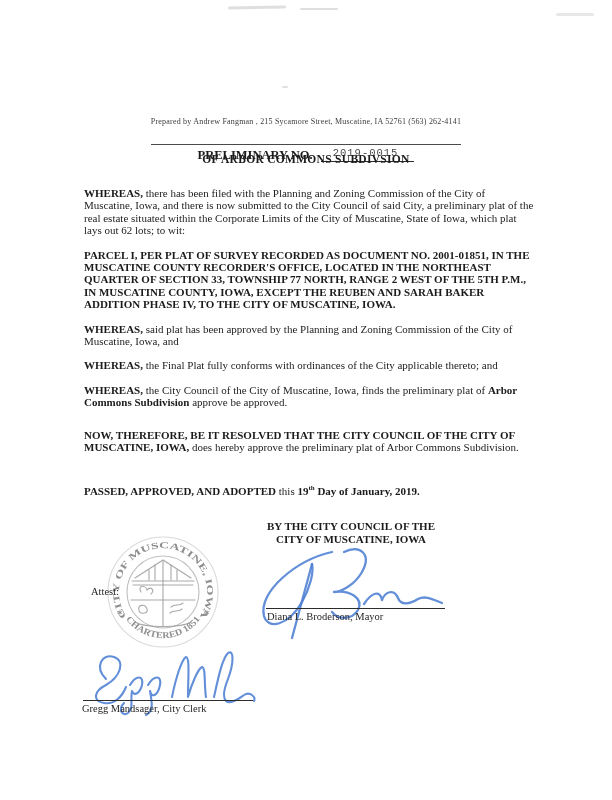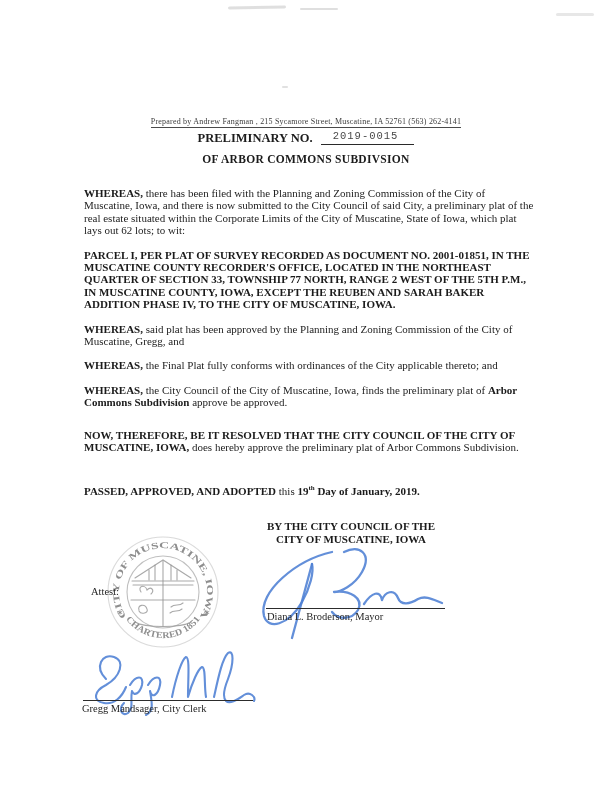--- a/index.html
+++ b/index.html
@@ -10,21 +10,21 @@
   
   .speck { position:absolute; background:#c4c4c4; opacity:.55; border-radius:2px; }
   .speck.s1 { left:228px; top:6px;  width:58px; height:3px; transform:rotate(-1deg); }
   .speck.s2 { left:300px; top:8px;  width:38px; height:2px; }
   .speck.s3 { left:556px; top:13px; width:38px; height:3px; opacity:.4; }
   .speck.s4 { left:282px; top:86px; width:6px;  height:2px; opacity:.5; }
 
   .header { position:absolute; top:110px; left:0; width:612px; text-align:center; }
   .prepared {
     display:inline-block; font-size:8px; letter-spacing:.2px; color:#3c3c3c;
-    border-bottom:1px solid #4a4a4a; padding-bottom:1px;
+    border-bottom:1px solid #4a4a4a; padding-bottom:18px;
   }
   .res-line { margin-top:3px; font-size:12.5px; font-weight:bold; color:#1c1c1c; }
   .res-num {
     font-family:"Liberation Mono", monospace; font-weight:normal; font-size:10.5px;
     color:#474747; letter-spacing:1px; border-bottom:1.2px solid #2a2a2a;
     padding:0 16px 2px 12px; margin-left:8px; display:inline-block;
     position:relative; top:-3px;
   }
 
   .title { position:absolute; top:153px; left:0; width:612px; text-align:center;
@@ -77,21 +77,21 @@
 
   <div class="title">
     <div>OF ARBOR COMMONS SUBDIVSION</div>
   </div>
 
   <div class="bodytext">
     <p><b>WHEREAS,</b><span> there has been filed with the Planning and Zoning Commission of the City of Muscatine, Iowa, and there is now submitted to the City Council of said City, a preliminary plat of the real estate situated within the Corporate Limits of the City of Muscatine, State of Iowa, which plat lays out 62 lots; to wit:</span></p>
 
     <p><b>PARCEL I, PER PLAT OF SURVEY RECORDED AS DOCUMENT NO. 2001-01851, IN THE MUSCATINE COUNTY RECORDER'S OFFICE, LOCATED IN THE NORTHEAST QUARTER OF SECTION 33, TOWNSHIP 77 NORTH, RANGE 2 WEST OF THE 5TH P.M., IN MUSCATINE COUNTY, IOWA, EXCEPT THE REUBEN AND SARAH BAKER ADDITION PHASE IV, TO THE CITY OF MUSCATINE, IOWA.</b></p>
 
-    <p><b>WHEREAS,</b><span> said plat has been approved by the Planning and Zoning Commission of the City of Muscatine, Gregg, and</span></p>
+    <p><b>WHEREAS,</b><span> said plat has been approved by the Planning and Zoning Commission of the City of Muscatine, Iowa, and</span></p>
 
     <p><b>WHEREAS,</b><span> the Final Plat fully conforms with ordinances of the City applicable thereto; and</span></p>
 
     <p><b>WHEREAS,</b><span> the City Council of the City of Muscatine, Iowa, finds the preliminary plat of </span><b>Arbor Commons Subdivision</b><span> approve be approved.</span></p>
 
     <p class="sp1"><b>NOW, THEREFORE, BE IT RESOLVED THAT THE CITY COUNCIL OF THE CITY OF MUSCATINE, IOWA,</b><span> does hereby approve the preliminary plat of Arbor Commons Subdivision.</span></p>
 
     <p class="sp2"><b>PASSED, APPROVED, AND ADOPTED</b><span> this </span><b><span>19</span><sup>th</sup><span> Day of January, 2019.</span></b></p>
   </div>
 

